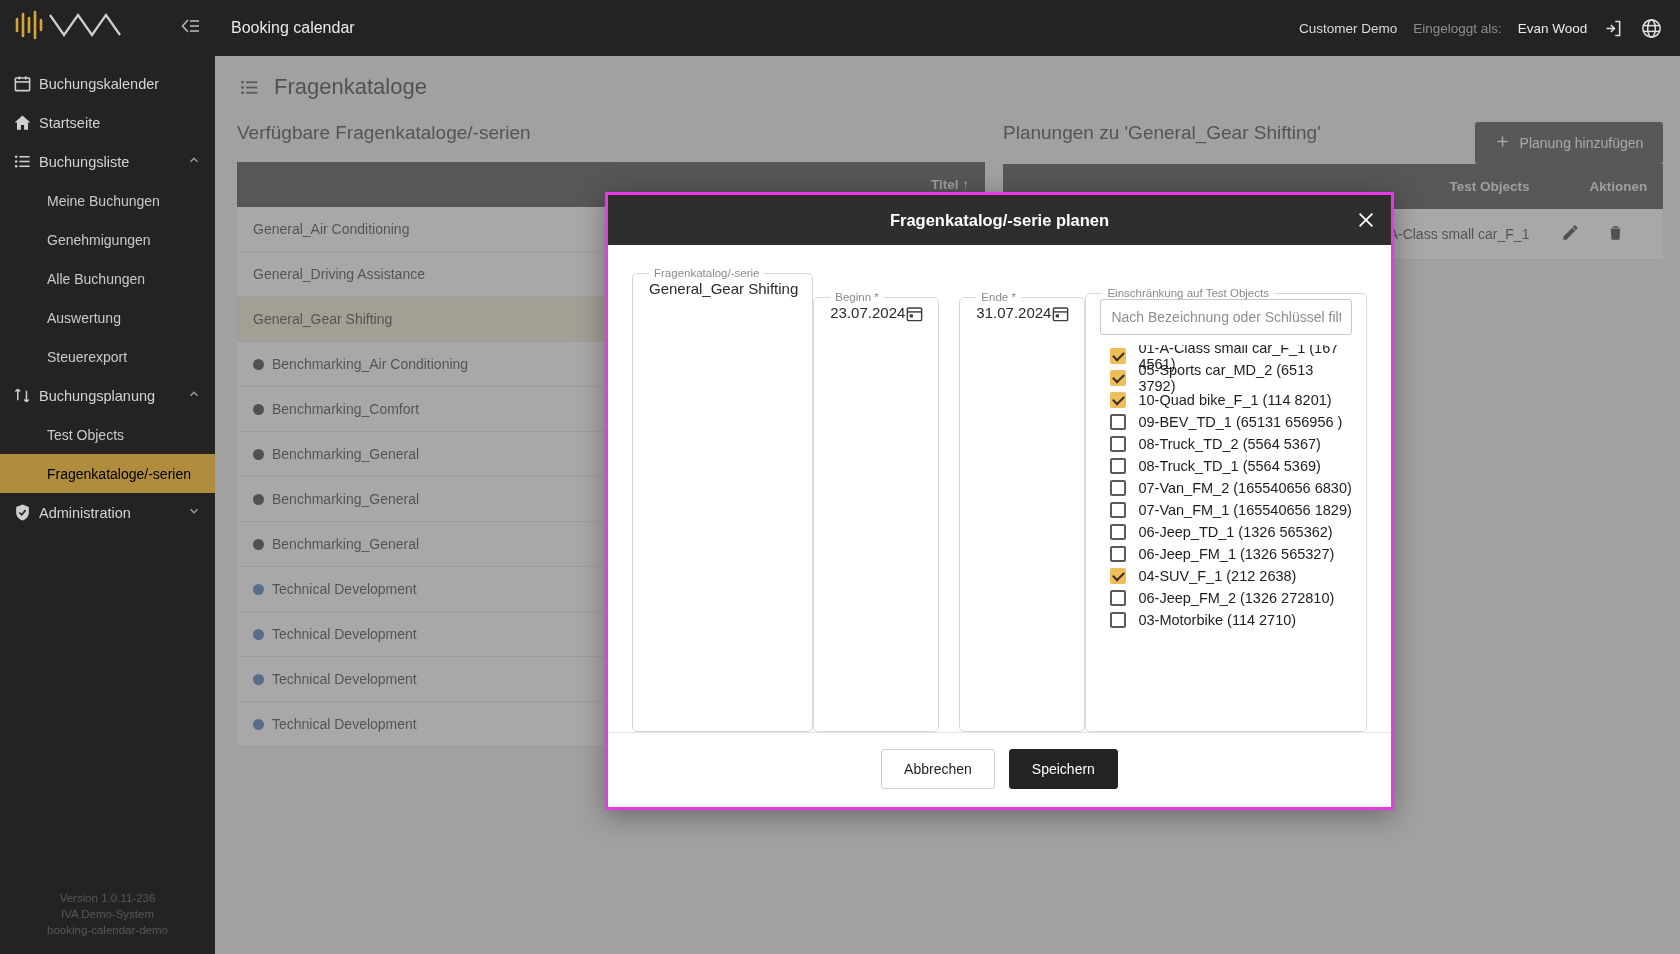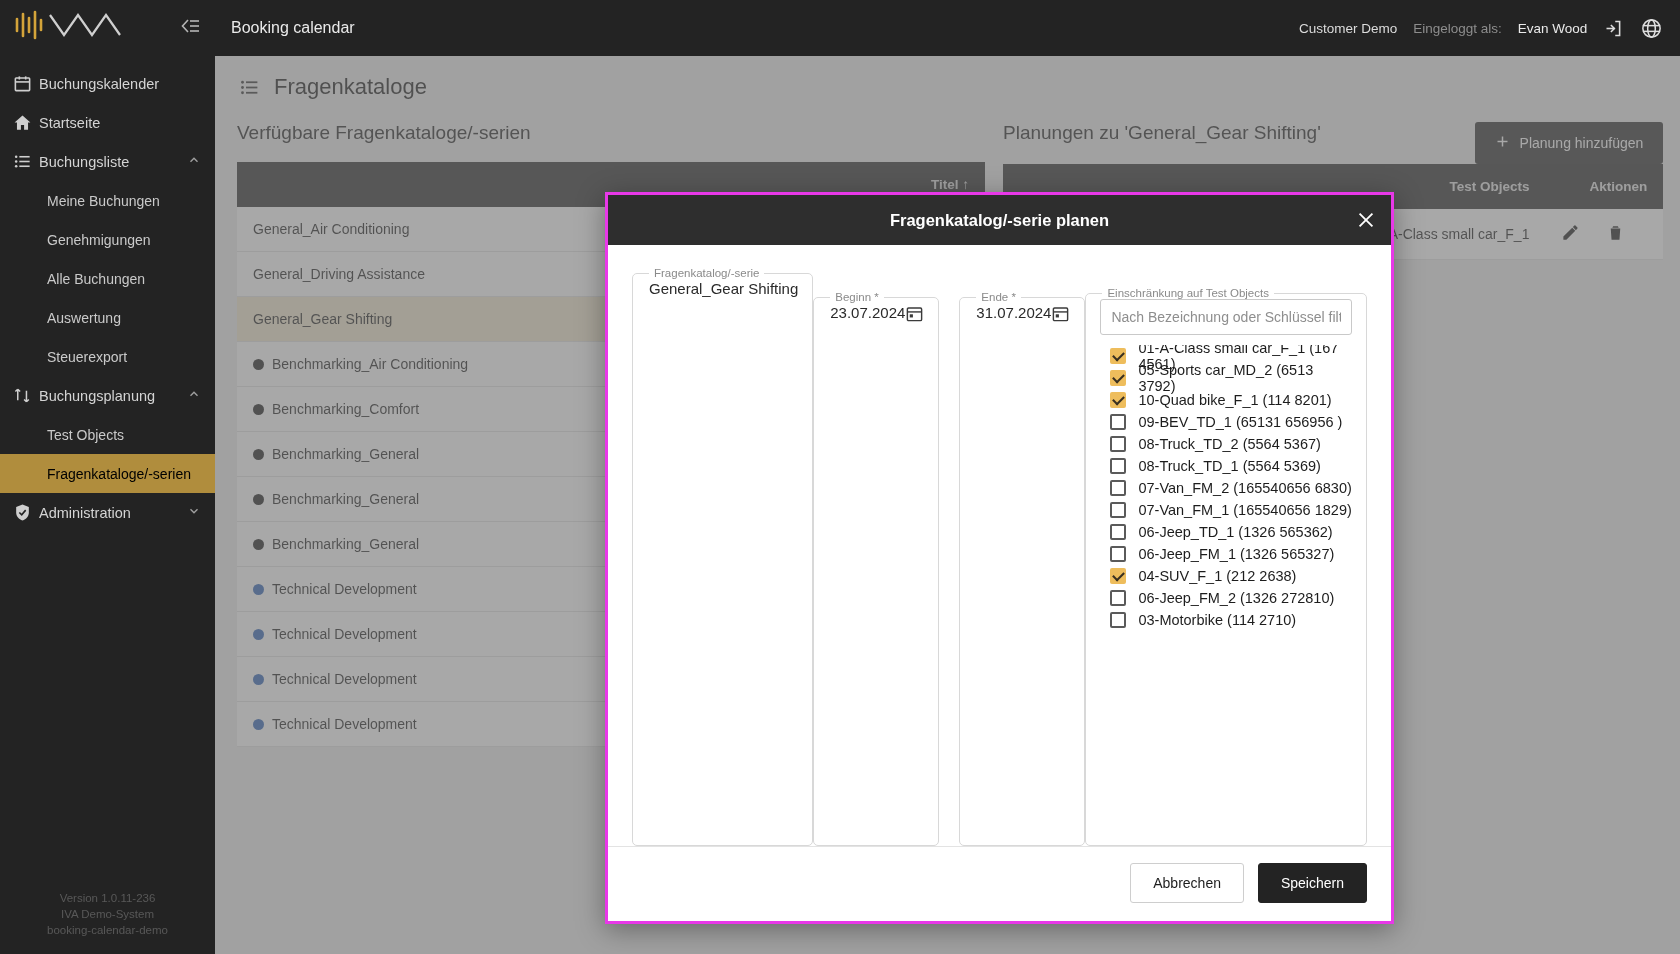--- a/index.html
+++ b/index.html
@@ -86,21 +86,21 @@
     background: #2d2d2d; color: #fff; border: none; border-radius: 3px;
     padding: 12px 20px; font-size: 14px; display: inline-flex; align-items: center;
     gap: 10px; cursor: pointer; float: right;
   }
   .act-cell { white-space: nowrap; }
   .act-ico { cursor: pointer; color:#1b1b1b; margin-right: 22px; }
 
   
   .scrim { position: absolute; inset: 0; background: rgba(115,115,115,.62); z-index: 40; }
   .modal {
-    position: absolute; left: 390px; top: 136px; width: 789px; height: 732px;
+    position: absolute; left: 390px; top: 136px; width: 789px; height: 618px;
     background: #fff; border: 3px solid #e838e8; z-index: 50;
     display: flex; flex-direction: column; box-shadow: 0 6px 26px rgba(0,0,0,.35);
   }
   .modal-head {
     height: 50px; background: #2e2e2e; color: #fff; display: flex; align-items: center;
     justify-content: center; position: relative; font-size: 16.5px; font-weight: bold;
   }
   .modal-close {
     position: absolute; right: 14px; top: 50%; transform: translateY(-50%);
     cursor: pointer; color: #fff; display: flex;
@@ -136,21 +136,21 @@
   }
   .cb.on { background: #eebd5c; border-color: #eebd5c; }
   .cb.on::after {
     content: ""; width: 9px; height: 5px; border-left: 2px solid #3a3020;
     border-bottom: 2px solid #3a3020; transform: rotate(-45deg) translate(1px,-1px);
   }
   .cb-lbl { font-size: 14.5px; color: #1d1d1d; }
 
   .modal-foot {
     border-top: 1px solid #e3e3e3; padding: 16px 24px 18px 24px;
-    display: flex; justify-content: flex-end; gap: 14px;
+    display: flex; justify-content: center; gap: 14px;
   }
   .btn { border-radius: 3px; font-size: 14px; padding: 11px 22px; cursor: pointer;
          font-family: "Liberation Sans", sans-serif; }
   .btn-cancel { background: #fff; border: 1px solid #cecece; color: #1d1d1d; }
   .btn-save { background: #232323; border: 1px solid #232323; color: #fff; }
 </style>
 </head>
 <body>
 
 <div class="app">

